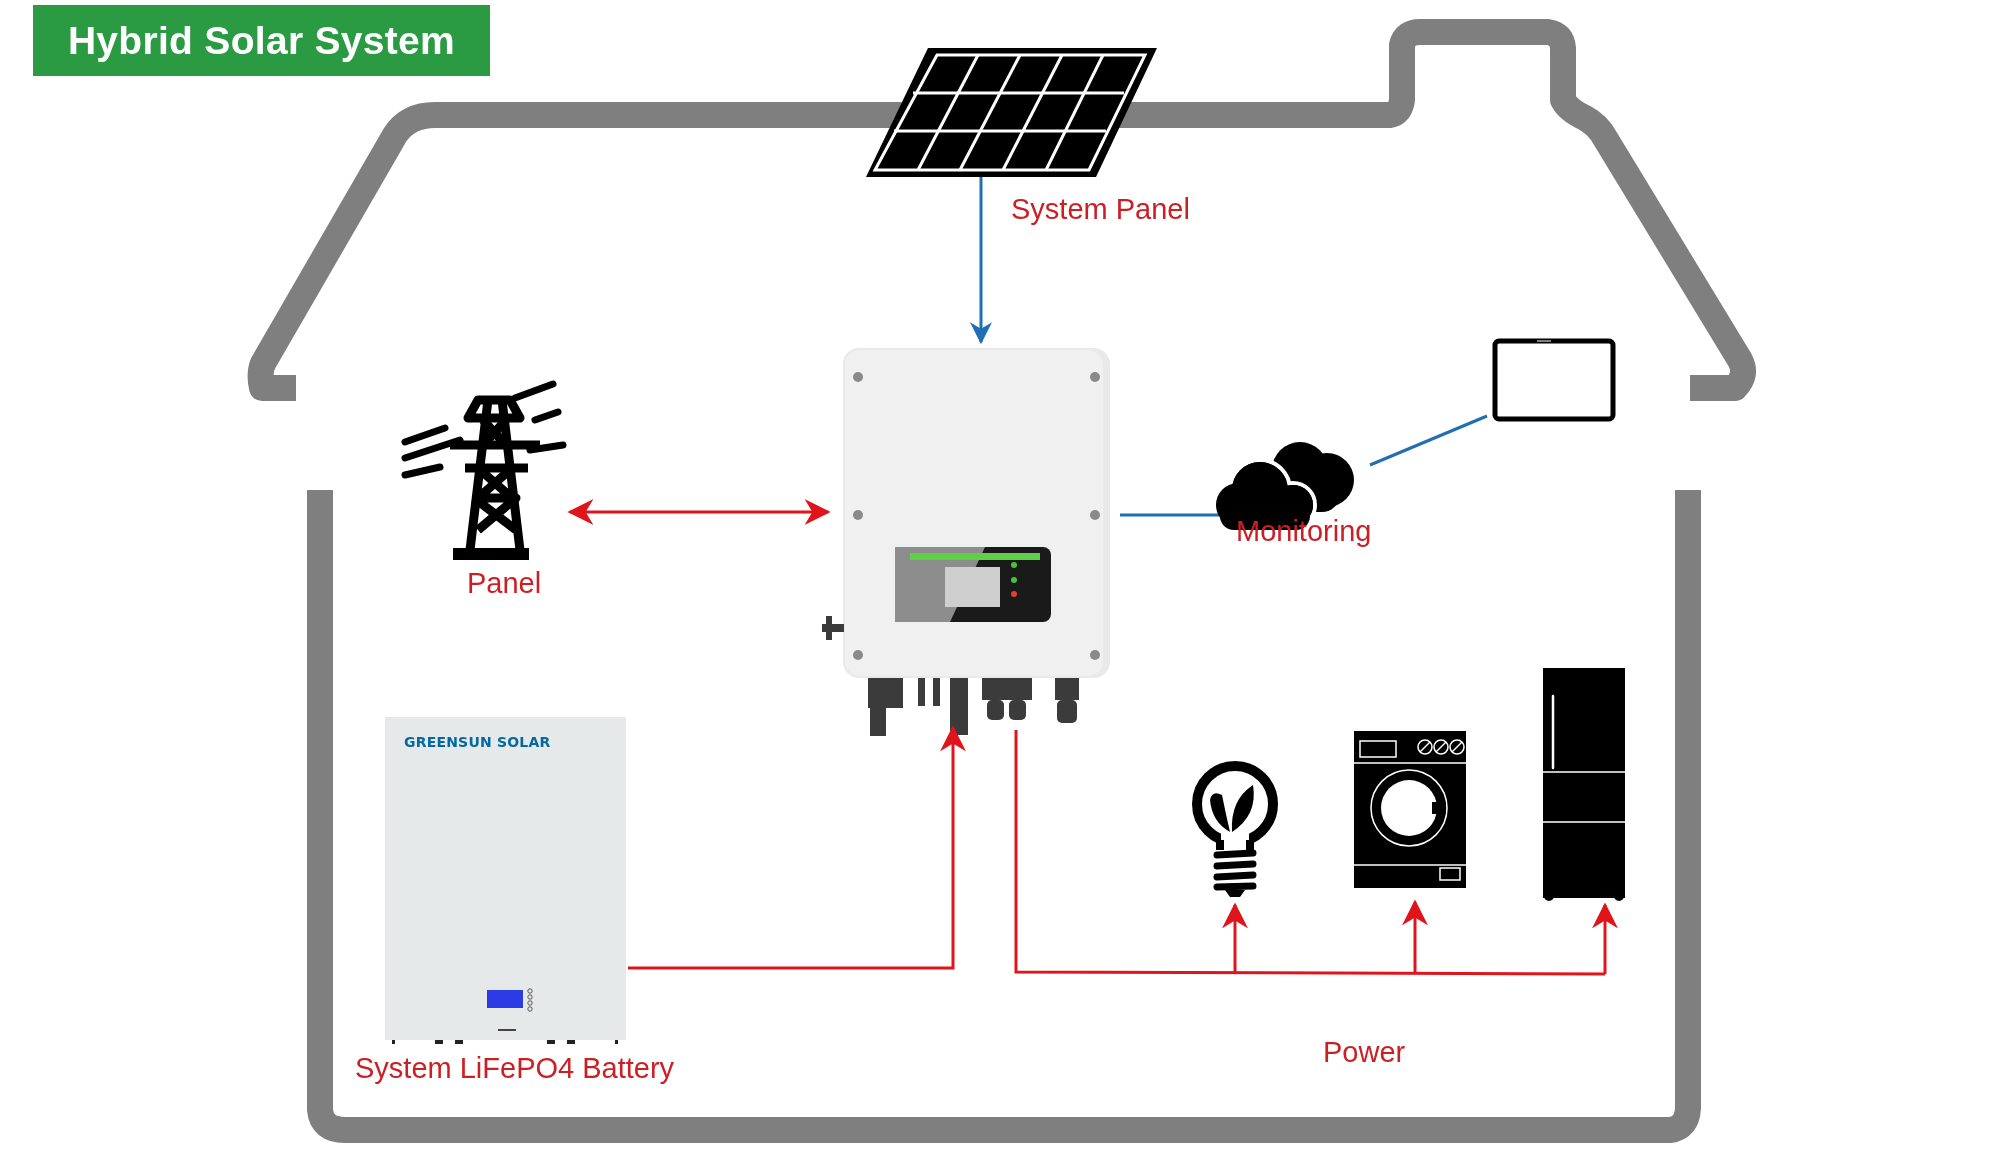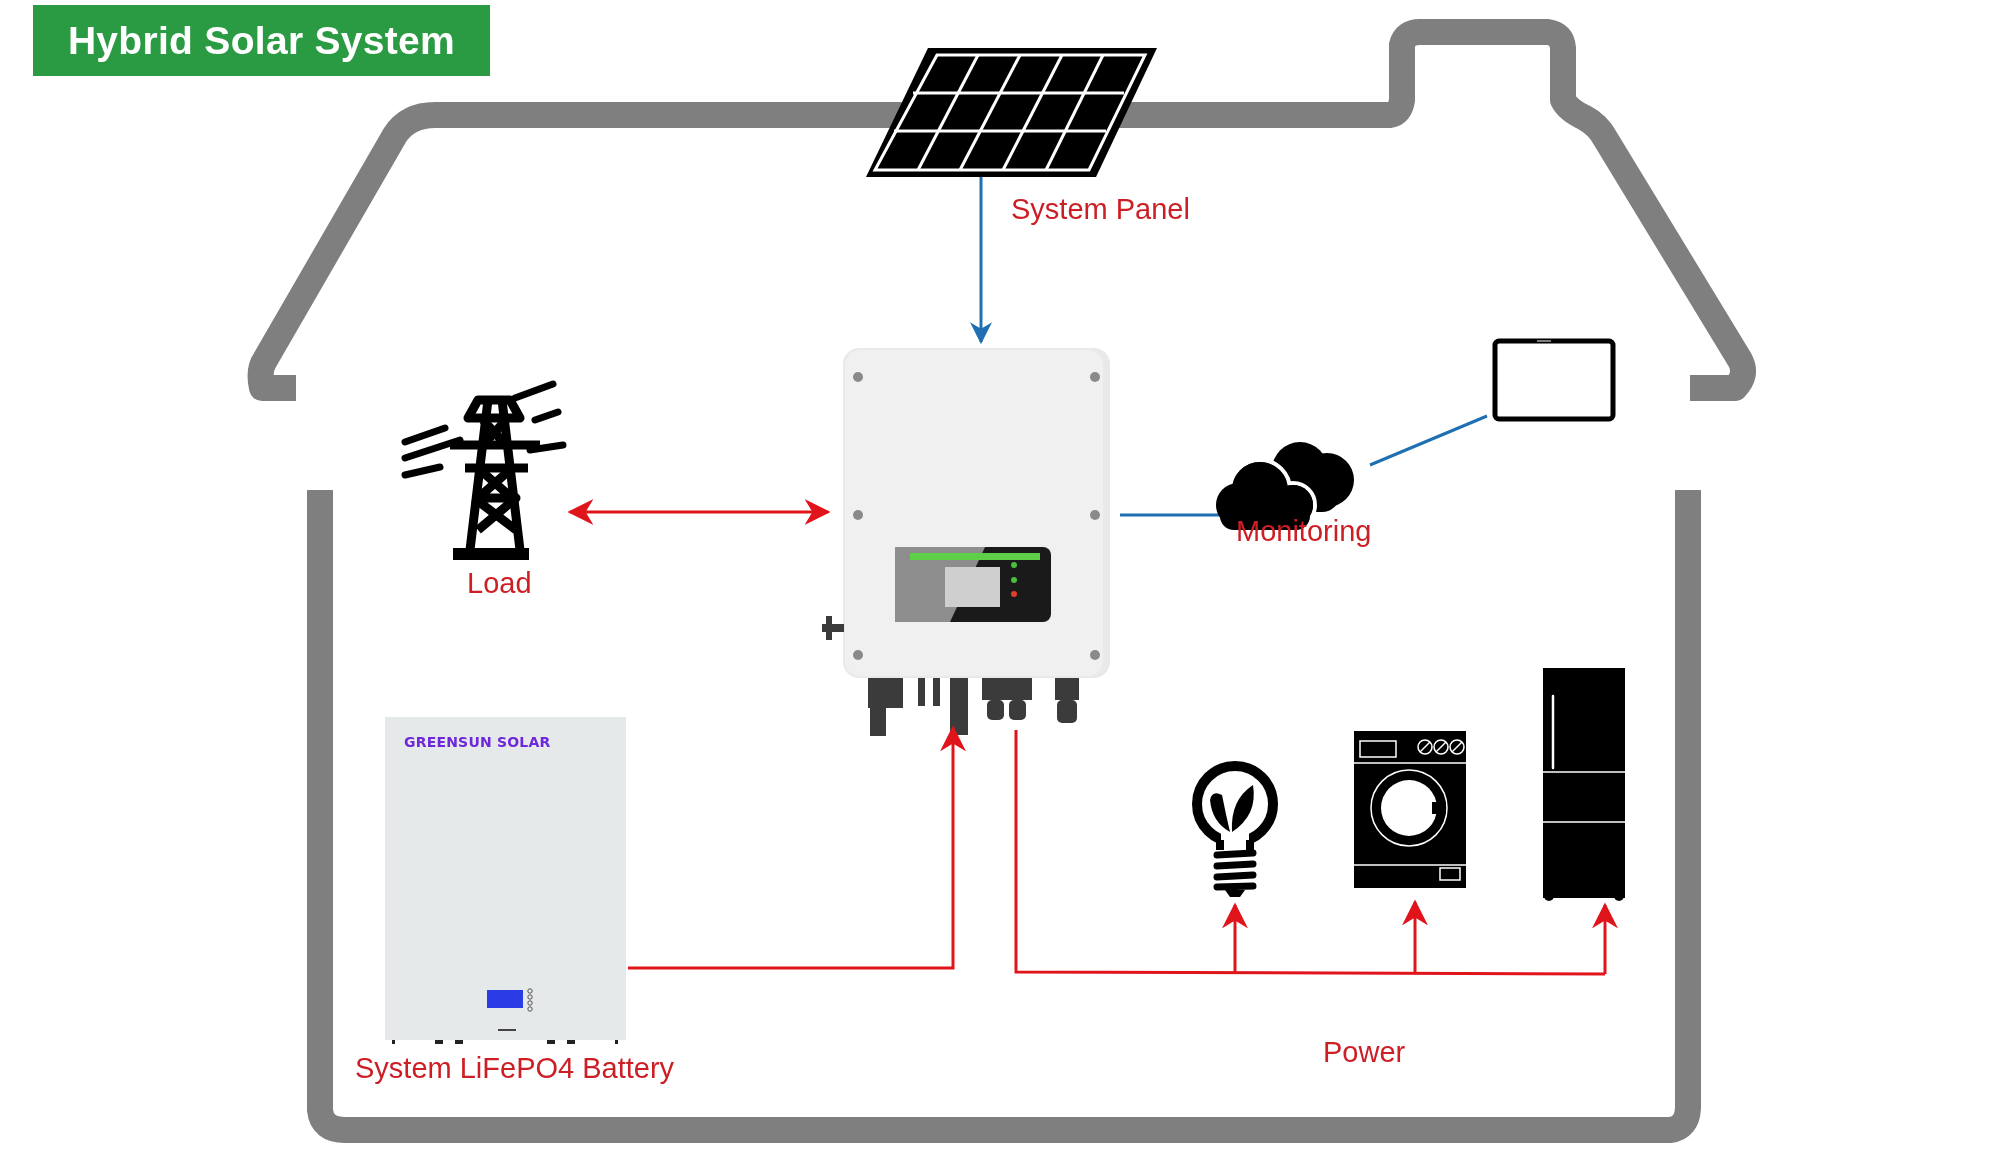--- a/index.html
+++ b/index.html
@@ -5,21 +5,21 @@
   html, body { margin: 0; padding: 0; background: #ffffff; }
   body { width: 2000px; height: 1173px; position: relative; overflow: hidden; font-family: "Liberation Sans", sans-serif; }
   #stage { position: absolute; left: 0; top: 0; width: 2000px; height: 1009px; }
   .title-box {
     position: absolute; left: 33px; top: 5px; width: 457px; height: 71px;
     background: #2a9a43; color: #ffffff; font-weight: bold; font-size: 39px;
     display: flex; align-items: center; justify-content: center; letter-spacing: 0.3px;
     font-family: "Liberation Sans", sans-serif;
   }
   .lbl { position: absolute; color: #cc1f25; font-size: 29px; font-family: "Liberation Sans", sans-serif; white-space: nowrap; }
-  .brand { position: absolute; left: 404px; top: 734px; color: #6d28d9; font-weight: bold; font-size: 14px; font-family: "DejaVu Sans", sans-serif; letter-spacing: 0.2px; }
+  .brand { position: absolute; left: 404px; top: 734px; color: #0369a1; font-weight: bold; font-size: 14px; font-family: "DejaVu Sans", sans-serif; letter-spacing: 0.2px; }
 </style>
 </head>
 <body>
 
 <div id="stage">
   <svg width="2000" height="1173" viewBox="0 0 2000 1173" style="position:absolute;left:0;top:0">
     <defs>
       <marker id="arrowRed" viewBox="0 0 20 20" refX="18" refY="10" markerWidth="9" markerHeight="9" orient="auto-start-reverse" markerUnits="userSpaceOnUse">
         <path d="M0,0 L20,10 L0,20 L6,10 Z" fill="#e0141b"></path>
       </marker>
@@ -195,18 +195,18 @@
         <circle cx="1619" cy="896" r="5" fill="#000"></circle>
       <line x1="1543" y1="772" x2="1625" y2="772" stroke="#fff" stroke-width="1.5"></line>
       <line x1="1543" y1="822" x2="1625" y2="822" stroke="#fff" stroke-width="1.5"></line>
       <line x1="1553" y1="696" x2="1553" y2="768" stroke="#fff" stroke-width="2.5" stroke-linecap="round"></line>
     </g>
   </svg>
 
   <div class="title-box">Hybrid Solar System</div>
 
   <div class="lbl" style="left:1011px;top:193px">System Panel</div>
-  <div class="lbl" style="left:467px;top:567px">Load</div>
+  <div class="lbl" style="left:467px;top:567px">Panel</div>
   <div class="lbl" style="left:1236px;top:515px">Monitoring</div>
   <div class="brand">GREENSUN SOLAR</div>
   <div class="lbl" style="left:355px;top:1052px">System LiFePO4 Battery</div>
   <div class="lbl" style="left:1323px;top:1036px">Power</div>
 </div>
 
 </body></html>

